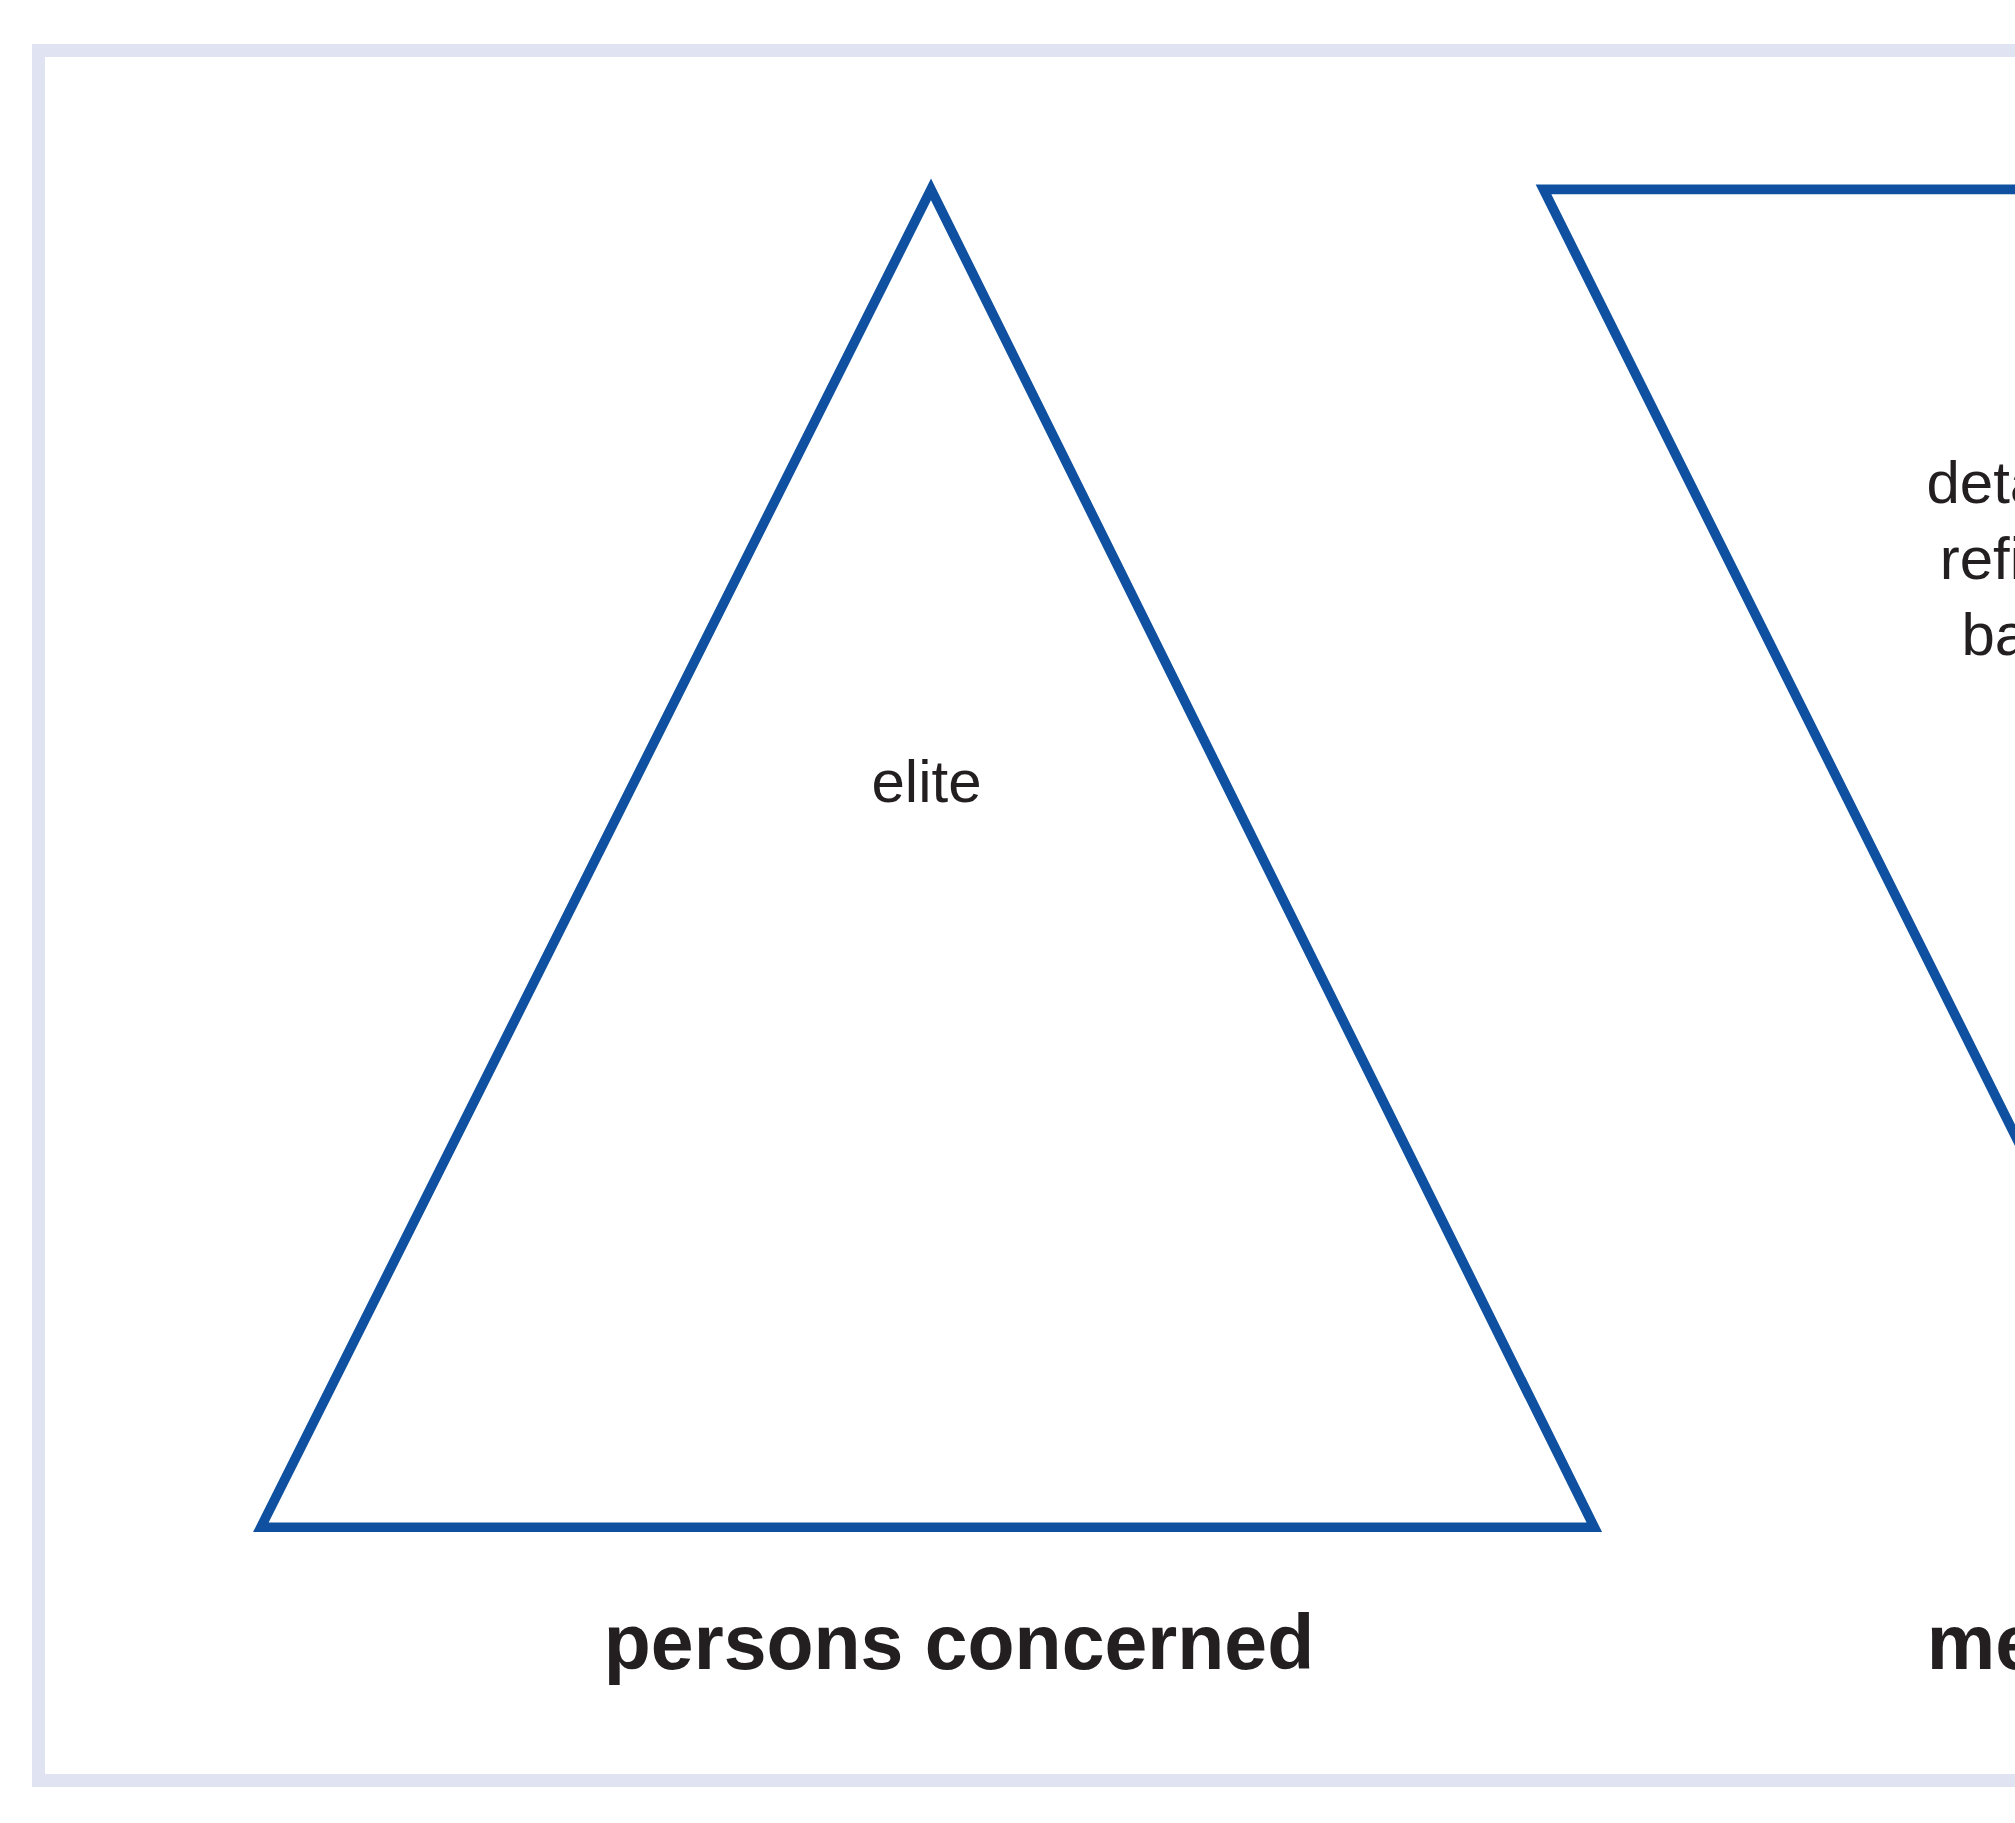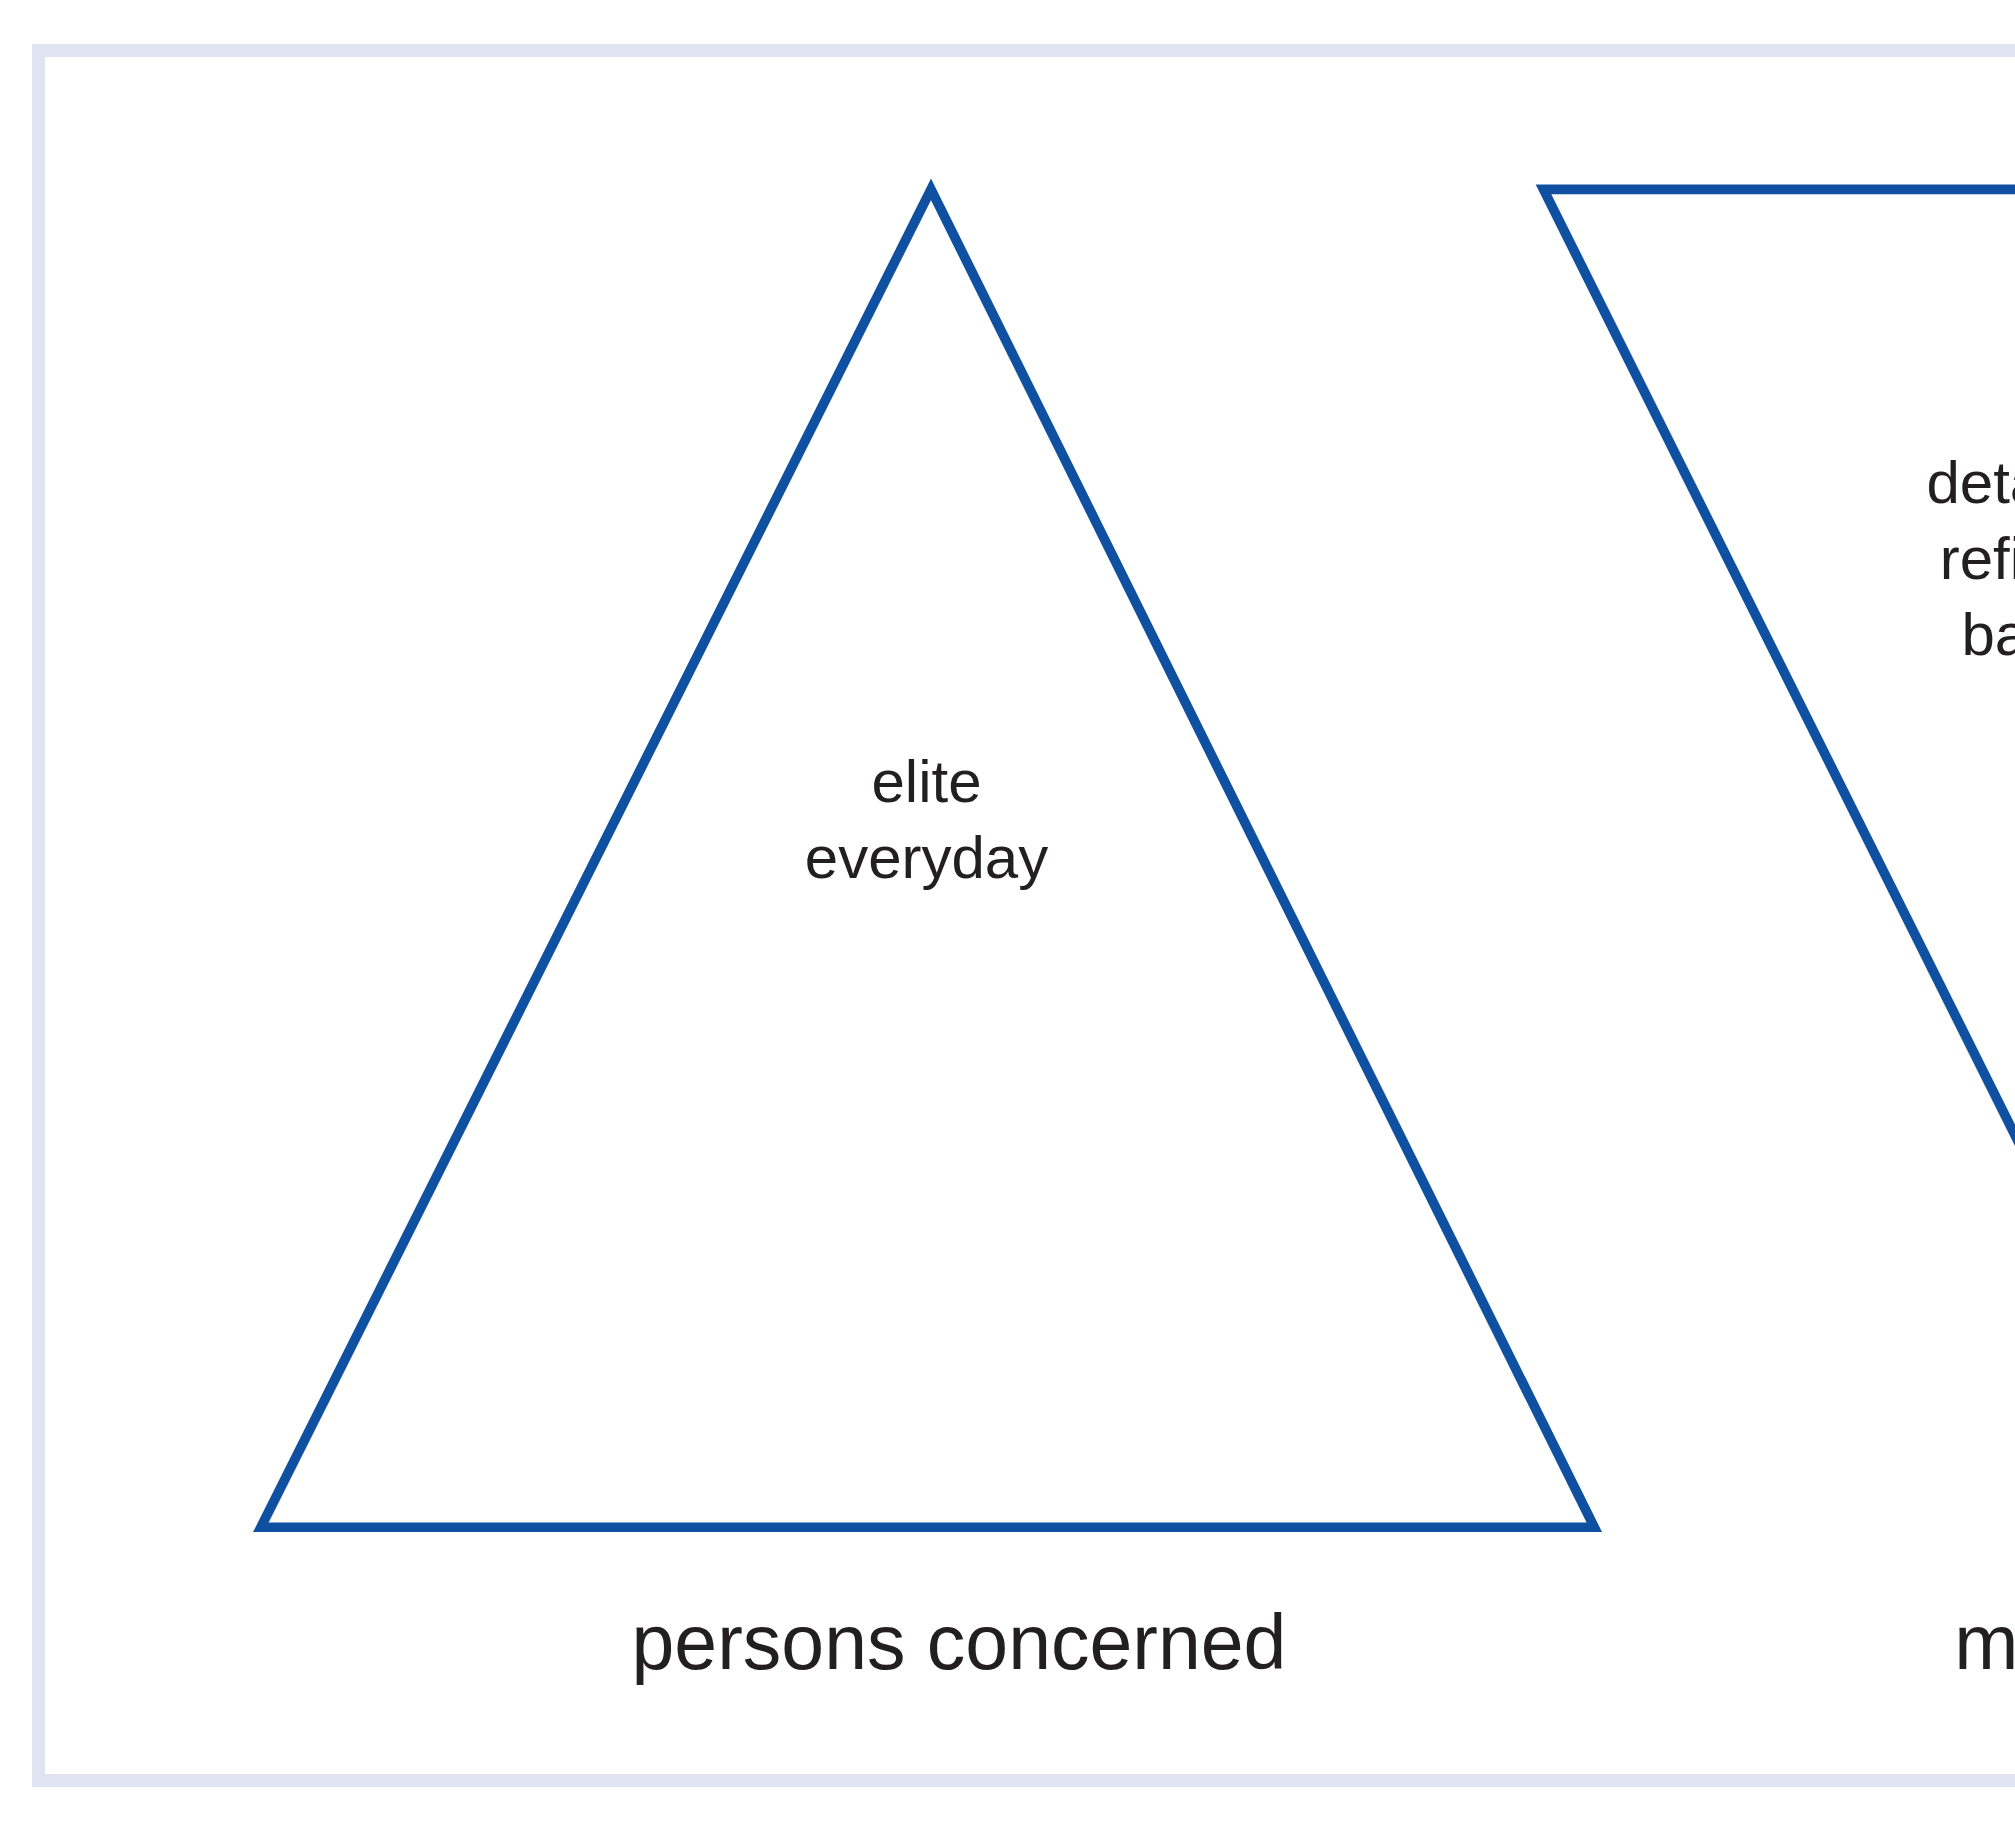--- a/index.html
+++ b/index.html
@@ -64,21 +64,21 @@
   #right-word-stack {
     left: 1564px;
     top: 445px;
     width: 935px;
   }
   .axis-label {
     position: absolute;
     text-align: center;
     color: #231f20;
     font-family: "Liberation Sans", sans-serif;
-    font-weight: 400;
+    font-weight: 700;
     font-size: 77px;
     line-height: 81px;
     white-space: nowrap;
   }
   #left-axis-label {
     left: 419px;
     top: 1602px;
     width: 1080px;
   }
   #right-axis-label {
@@ -94,21 +94,20 @@
 
   <div id="figure-frame" style="border-color: rgb(223, 227, 242);"></div>
 
   <svg id="diagram-svg" viewBox="0 0 7928 4524" xmlns="http://www.w3.org/2000/svg">
     <polygon class="tri-outline" points="2310,470 3956,3790 647,3790" stroke="#0f50a0"></polygon>
     <polygon class="tri-outline" points="3830,470 7140,470 5485,3790" stroke="#0f50a0"></polygon>
   </svg>
 
   <div class="word-stack" id="left-word-stack" style="color: rgb(35, 31, 32);">
     <span class="word-line">elite</span>
-    <span class="word-line">everyday</span>
   </div>
 
   <div class="word-stack" id="right-word-stack" style="color: rgb(35, 31, 32);">
     <span class="word-line">detailed</span>
     <span class="word-line">refined</span>
     <span class="word-line">basic</span>
   </div>
 
   <div class="axis-label" id="left-axis-label" style="color: rgb(35, 31, 32);">persons concerned</div>
 

